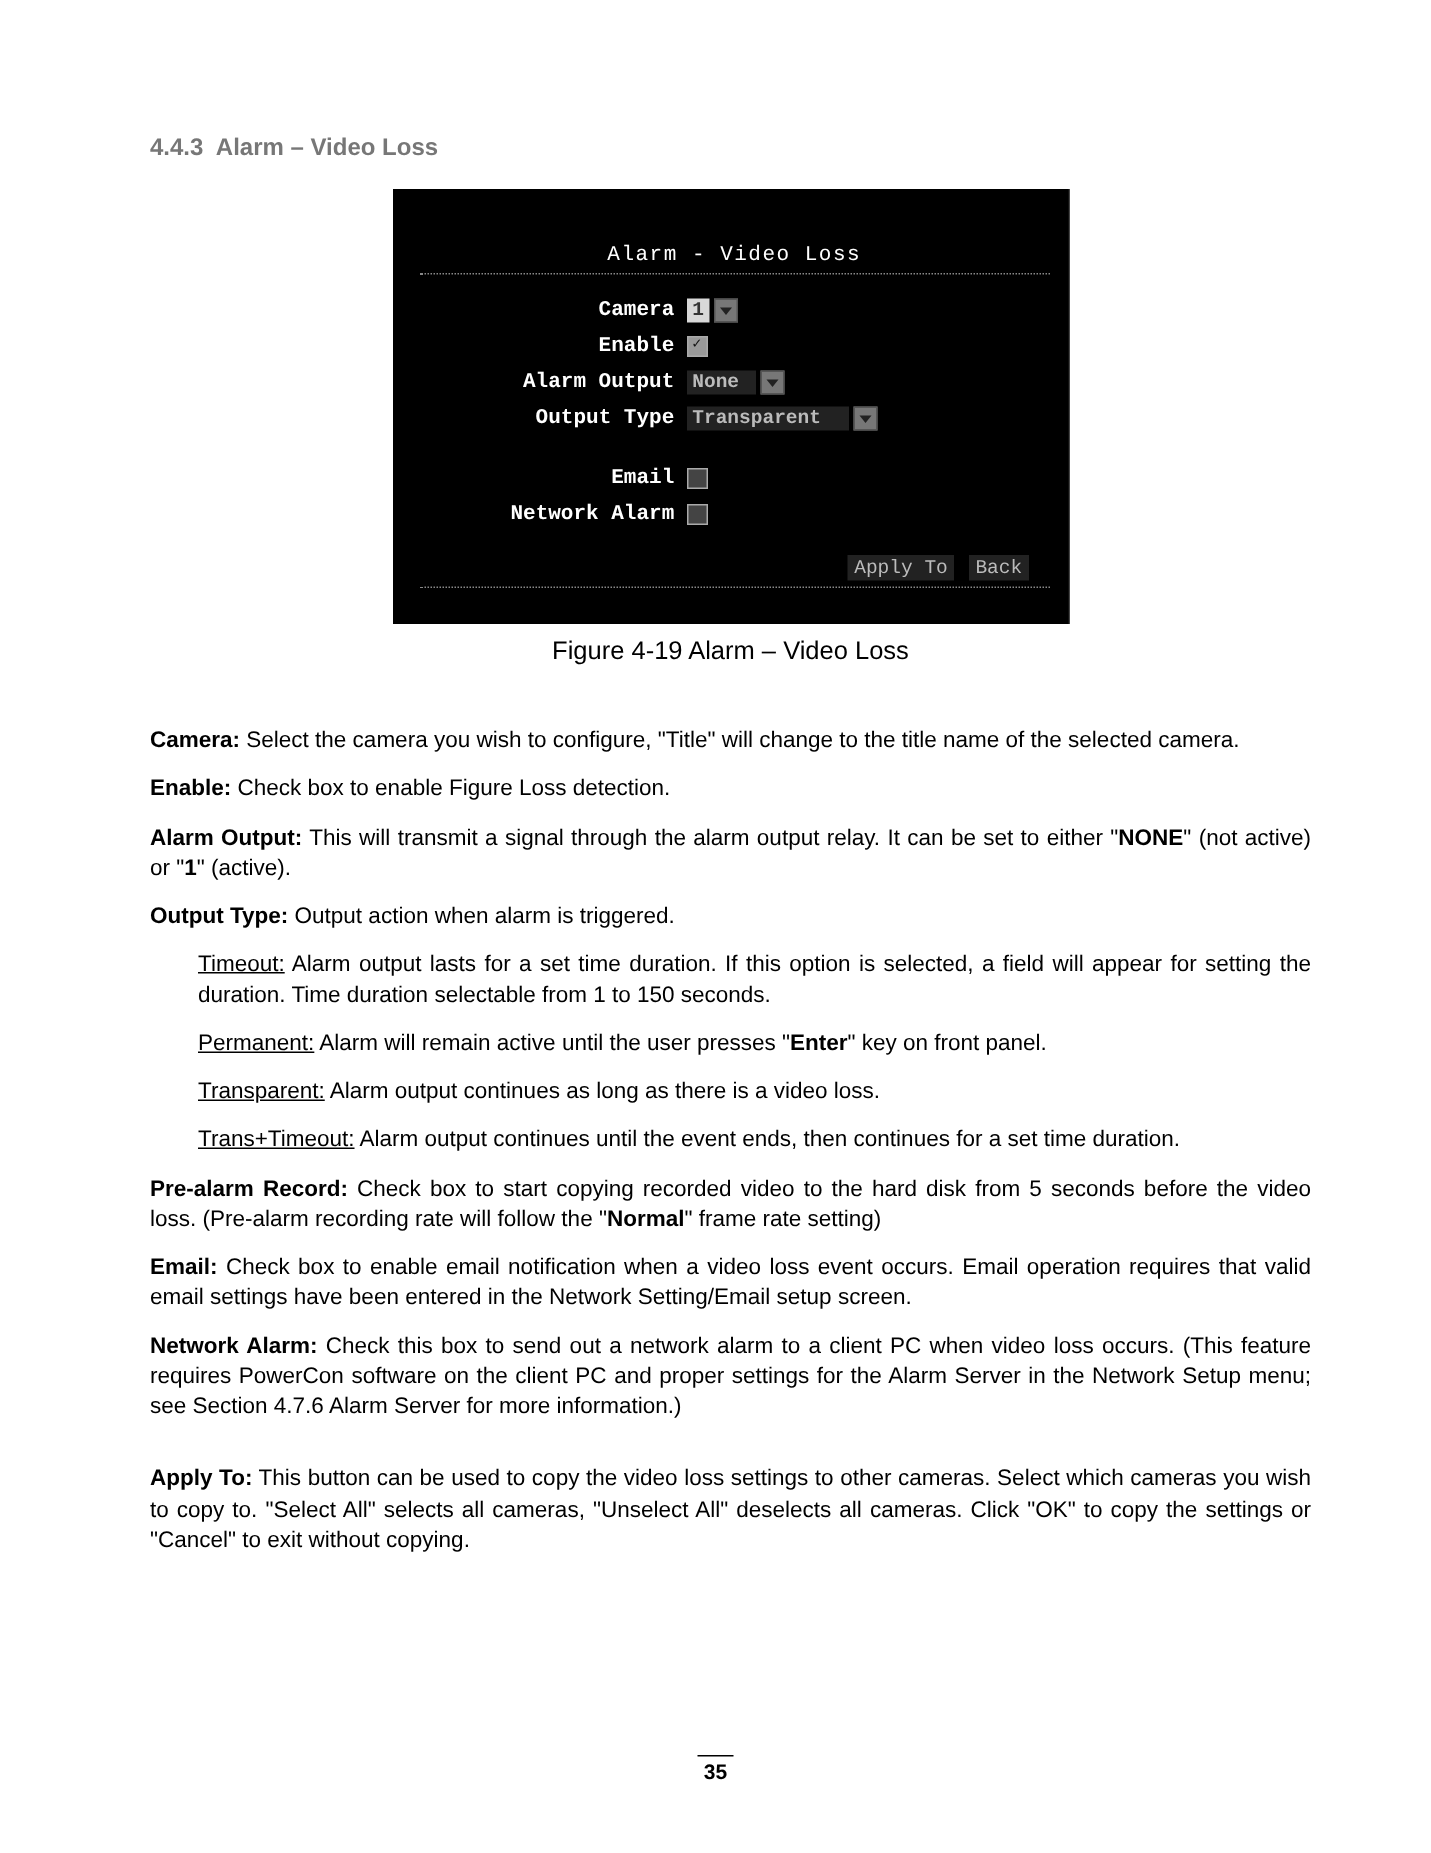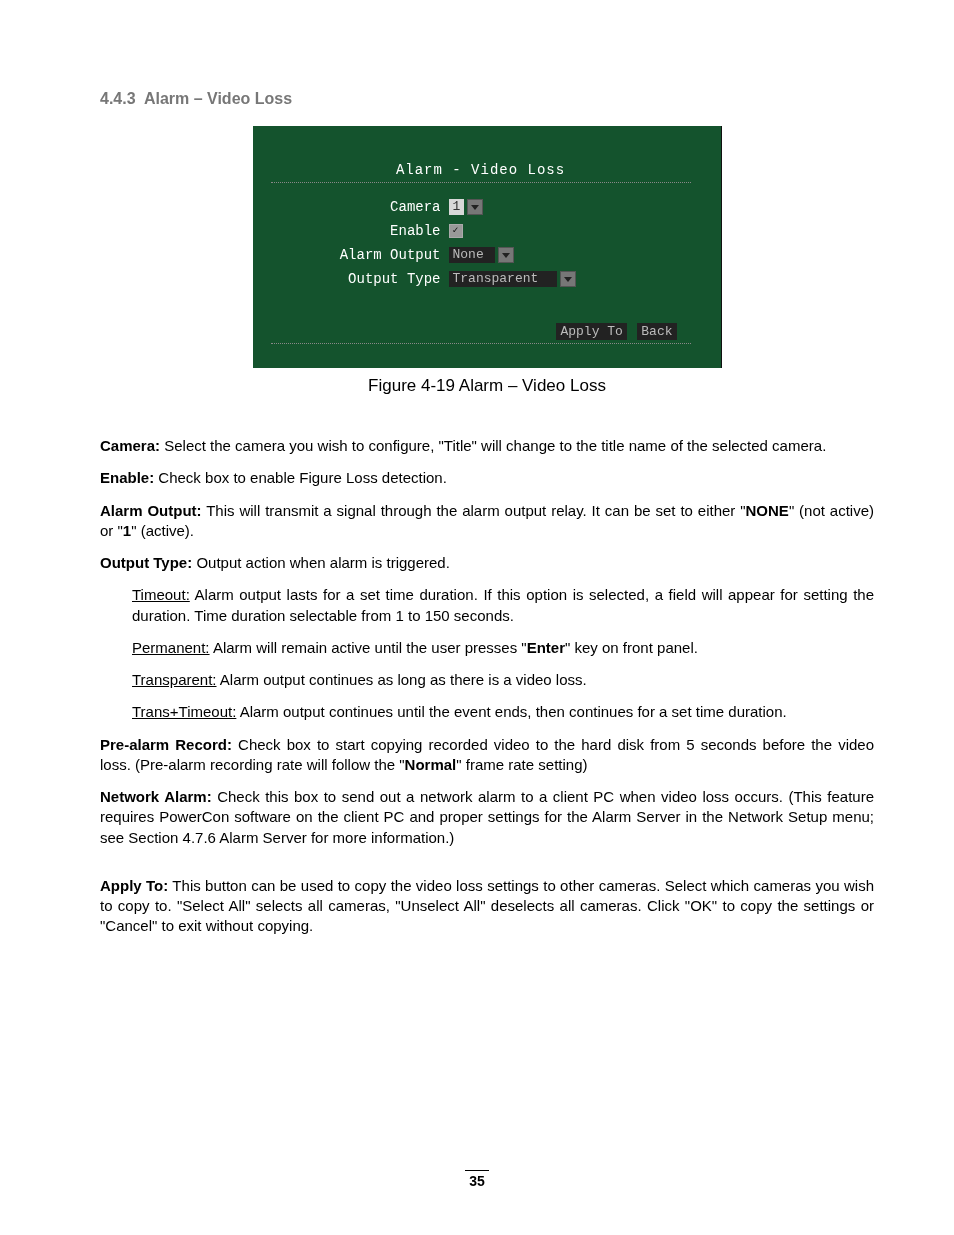--- a/index.html
+++ b/index.html
@@ -23,40 +23,41 @@
     margin-bottom: 18px;
     white-space: pre;
   }
   .figure-wrap {
     text-align: center;
     margin-bottom: 8px;
   }
   .screenshot {
     display: inline-block;
     width: 440px;
-    background: #14532d;
-    padding: 10px 20px 24px 8px;
+    background: #000000;
+    padding: 10px 2px 24px 8px;
     text-align: left;
     font-family: "Courier New", monospace;
     font-size: 14px;
     color: #fff;
   }
   .ss-border { border-right: 1px solid #111; }
   .ss-title {
     text-align: center;
     border-bottom: 1px dotted #888;
     padding: 26px 0 4px 0;
     margin: 0 10px 14px 10px;
     letter-spacing: 1px;
   }
   .ss-row {
     display: flex;
     align-items: center;
     margin: 4px 0;
     line-height: 20px;
+    font-weight: bold;
   }
   .ss-label {
     width: 180px;
     text-align: right;
     padding-right: 8px;
   }
   .ss-val { display: flex; align-items: center; gap: 3px; }
   .mini-field {
     background: #222;
     color: #bbb;
@@ -160,21 +161,33 @@
         <div class="ss-label">Output Type</div>
         <div class="ss-val">
           <span class="mini-field" style="width:100px">Transparent</span>
           <span class="dd-arrow"></span>
         </div>
       </div>
 
       <div style="height:12px"></div>
 
 
-
+      <div class="ss-row">
+        <div class="ss-label">Email</div>
+        <div class="ss-val">
+            <span class="checkbox"></span>
+          </div>
+      </div>
+
+      <div class="ss-row">
+        <div class="ss-label">Network Alarm</div>
+        <div class="ss-val">
+            <span class="checkbox"></span>
+          </div>
+      </div>
 
       <div class="ss-bottom">
         <span class="ss-btn">Apply To</span>
         <span class="ss-btn">Back</span>
       </div>
     </div>
   </div>
 
   <div class="caption">Figure 4-19 Alarm – Video Loss</div>
 
@@ -189,19 +202,20 @@
   <p class="desc indent"><span class="u">Timeout:</span><span> Alarm output lasts for a set time duration. If this option is selected, a field will appear for setting the duration. Time duration selectable from 1 to 150 seconds.</span></p>
 
   <p class="desc indent"><span class="u">Permanent:</span><span> Alarm will remain active until the user presses "</span><span class="b">Enter</span><span>" key on front panel.</span></p>
 
   <p class="desc indent"><span class="u">Transparent:</span><span> Alarm output continues as long as there is a video loss.</span></p>
 
   <p class="desc indent"><span class="u">Trans+Timeout:</span><span> Alarm output continues until the event ends, then continues for a set time duration.</span></p>
 
   <p class="desc"><span class="b">Pre-alarm Record:</span><span> Check box to start copying recorded video to the hard disk from 5 seconds before the video loss. (Pre-alarm recording rate will follow the "</span><span class="b">Normal</span><span>" frame rate setting)</span></p>
 
+  <p class="desc"><span class="b">Email:</span><span> Check box to enable email notification when a video loss event occurs. Email operation requires that valid email settings have been entered in the Network Setting/Email setup screen.</span></p>
 
   <p class="desc"><span class="b">Network Alarm:</span><span> Check this box to send out a network alarm to a client PC when video loss occurs. (This feature requires PowerCon software on the client PC and proper settings for the Alarm Server in the Network Setup menu; see Section 4.7.6 Alarm Server for more information.)</span></p>
 
   <p class="desc" style="margin-top:28px"><span class="b">Apply To:</span><span> This button can be used to copy the video loss settings to other cameras. Select which cameras you wish to copy to. "Select All" selects all cameras, "Unselect All" deselects all cameras. Click "OK" to copy the settings or "Cancel" to exit without copying.</span></p>
 
   <div class="page-number"><span>35</span></div>
 </div>
 
 </body></html>

